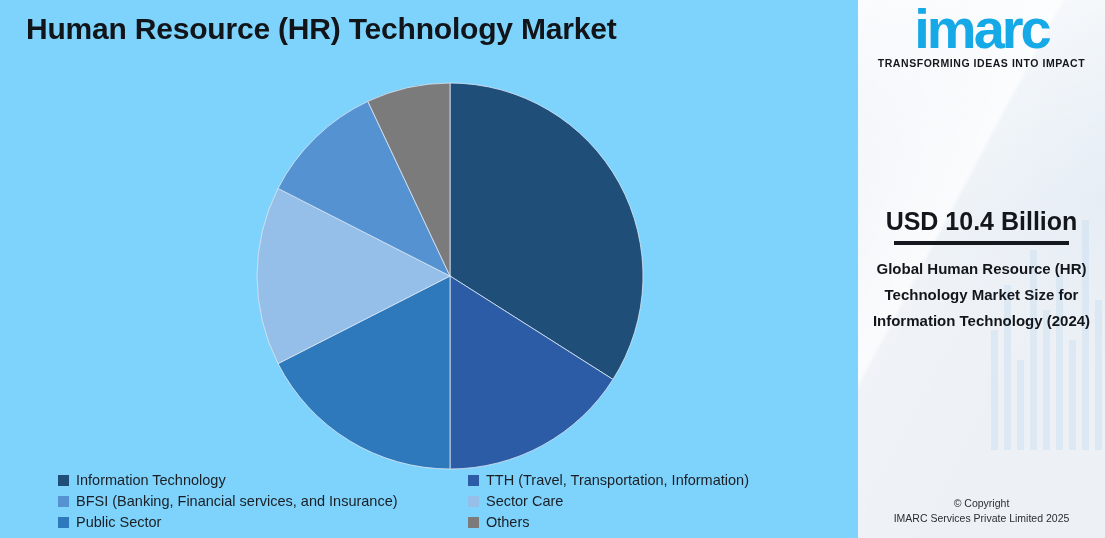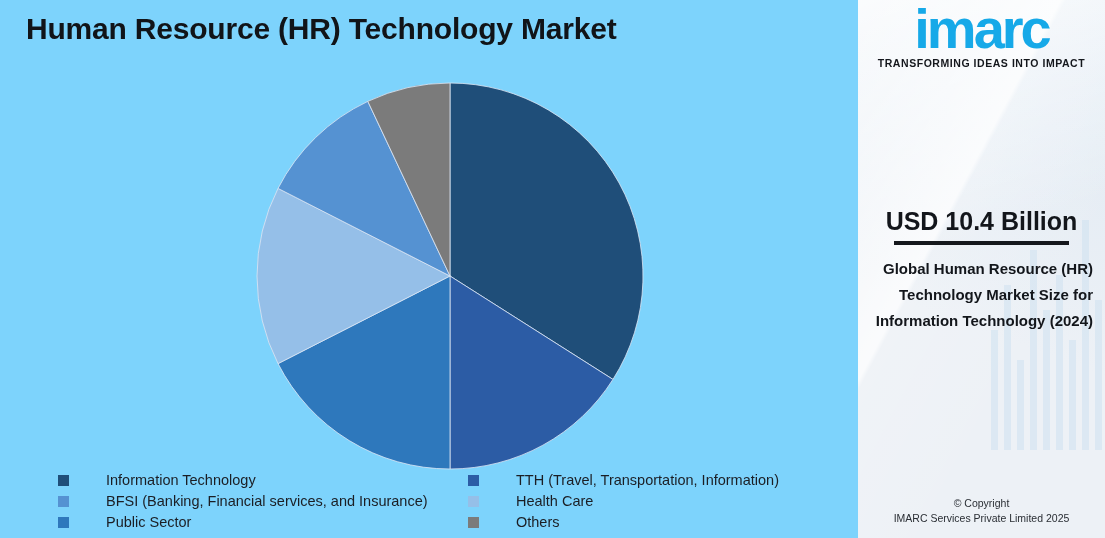--- a/index.html
+++ b/index.html
@@ -40,21 +40,21 @@
   
   .legend{
     position:absolute;left:58px;top:470px;width:790px;height:64px;
   }
   .legend-col{
     position:absolute;top:0;
   }
   .legend-col.col-a{left:0;}
   .legend-col.col-b{left:410px;}
   .legend-item{
-    display:flex;align-items:center;height:20px;margin-bottom:1px;gap:30px;
+    display:flex;align-items:center;height:20px;margin-bottom:1px;
   }
   .swatch{
     width:11px;height:11px;margin-right:7px;flex:0 0 auto;
     display:inline-block;
   }
   .legend-label{
     font-size:14.5px;color:#1b1e24;white-space:nowrap;line-height:20px;
   }
   
   .right-panel{
@@ -89,21 +89,21 @@
     text-align:center;
   }
   .value-line{
     position:absolute;left:0;top:207px;width:247px;text-align:center;
     font-size:25px;font-weight:bold;color:#13161b;
   }
   .rule{
     position:absolute;left:36px;top:241px;width:175px;height:4px;background:#15181d;
   }
   .desc{
-    position:absolute;left:12px;top:256px;width:223px;text-align:right;
+    position:absolute;left:12px;top:256px;width:223px;text-align:center;
     font-size:15px;font-weight:bold;color:#13161b;line-height:26px;
   }
   .copyright{
     position:absolute;left:0;bottom:12px;width:247px;text-align:center;
     font-size:10.5px;color:#2a2e34;line-height:15px;
   }
   .panel-seam{
     position:absolute;left:858px;top:0;width:2px;height:538px;background:#c9d6e8;
   }
 </style>
@@ -144,21 +144,21 @@
           <span class="legend-label">Public Sector</span>
         </div>
       </div>
       <div class="legend-col col-b">
         <div class="legend-item">
           <span class="swatch" style="background: rgb(44, 92, 165);"></span>
           <span class="legend-label">TTH (Travel, Transportation, Information)</span>
         </div>
         <div class="legend-item">
           <span class="swatch" style="background: rgb(149, 191, 232);"></span>
-          <span class="legend-label">Health Care</span>
+          <span class="legend-label">Sector Care</span>
         </div>
         <div class="legend-item">
           <span class="swatch" style="background: rgb(123, 123, 123);"></span>
           <span class="legend-label">Others</span>
         </div>
       </div>
     </div>
   </div>
 
   <div class="panel-seam"></div>

